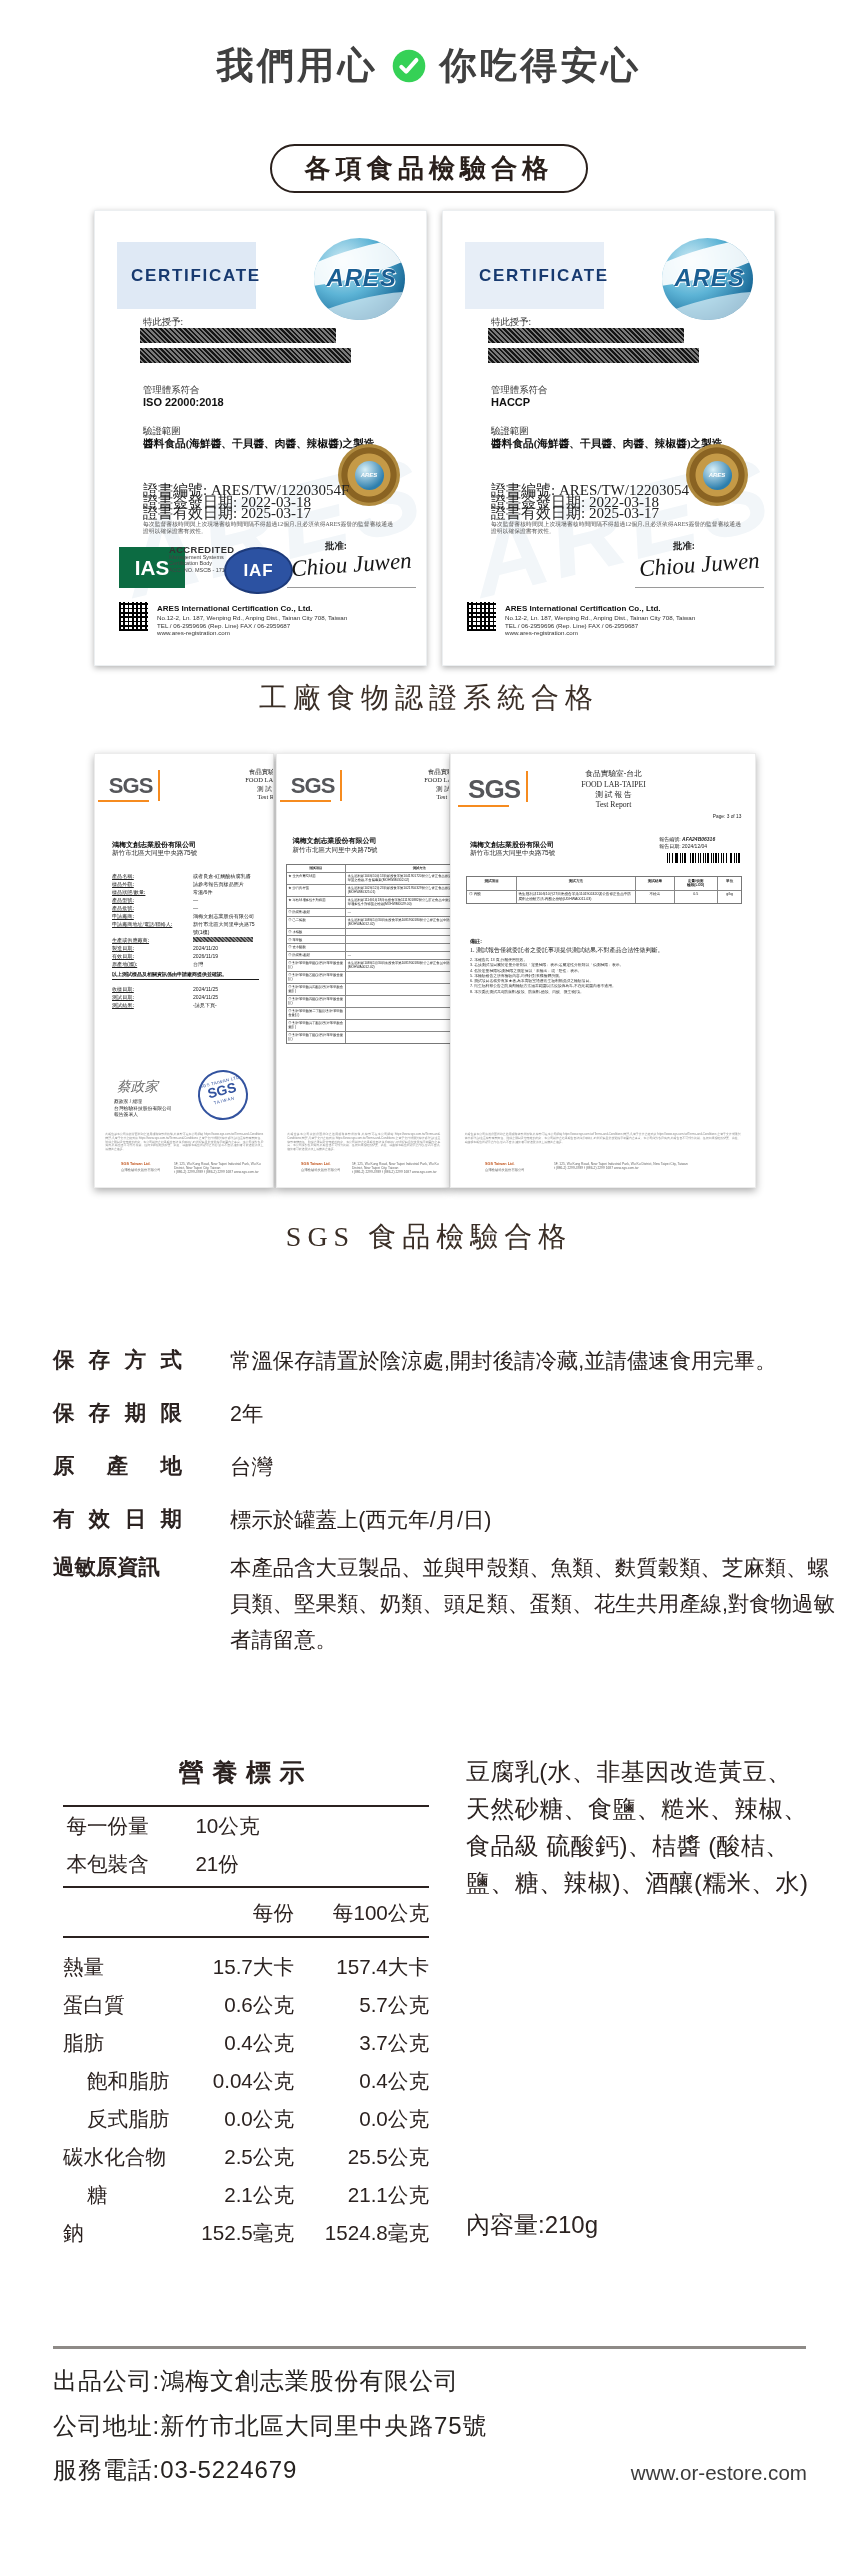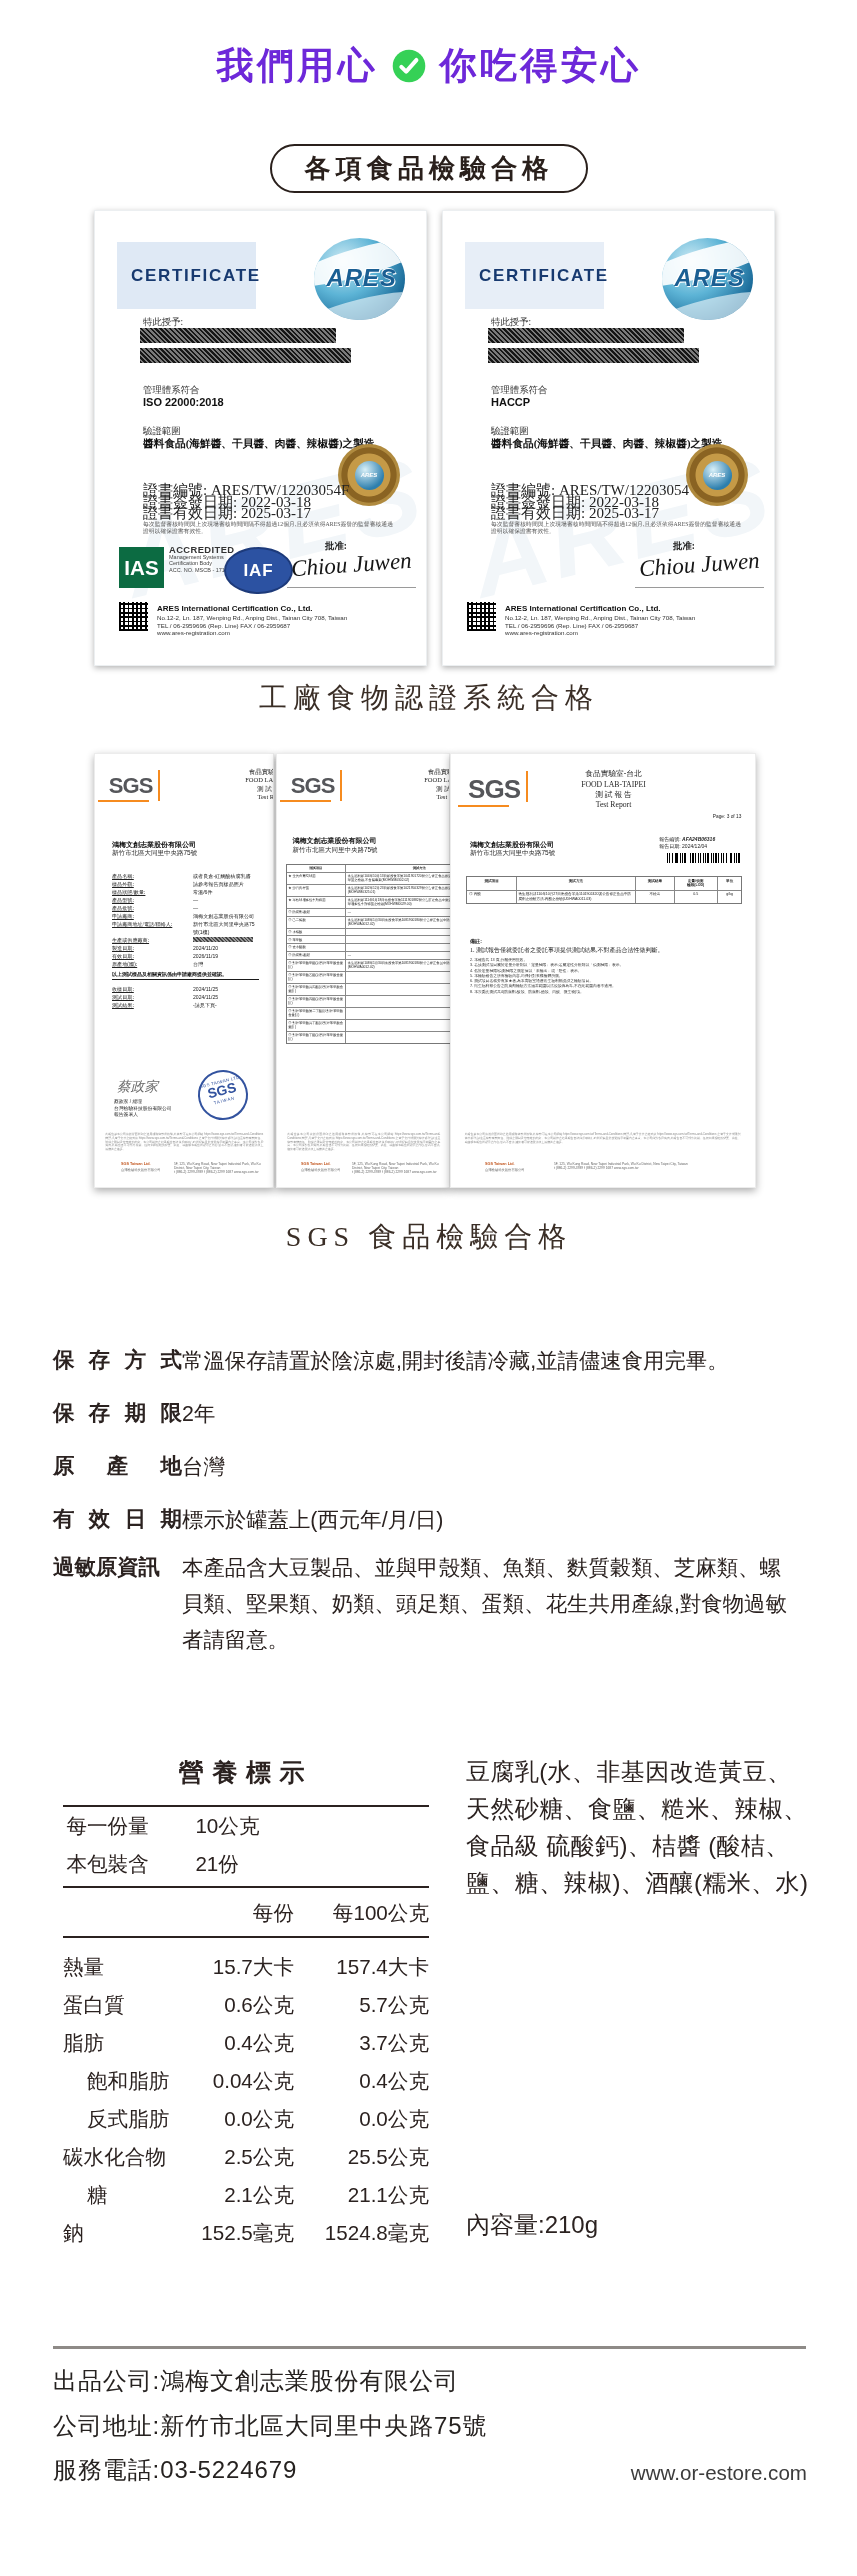--- a/index.html
+++ b/index.html
@@ -3,21 +3,21 @@
 <meta charset="utf-8">
 <style>
   html,body{margin:0;padding:0;background:#fff;}
   .canvas{position:relative;width:858px;height:2576px;background:#ffffff;overflow:hidden;
           font-family:"Liberation Sans",sans-serif;color:#2b2220;}
   .abs{position:absolute;}
 
   
   .hdr{top:41px;left:0;width:858px;display:flex;justify-content:center;align-items:center;gap:13.7px;
        font-family:"Liberation Serif","DejaVu Serif",serif;font-weight:bold;font-size:37px;
-       letter-spacing:3.4px;color:#6d28d9;}
+       letter-spacing:3.4px;color:#404040;}
   .check{width:34px;height:34px;flex:0 0 auto;}
   .badgewrap{top:144px;left:0;width:858px;display:flex;justify-content:center;}
   .badge{border:2.6px solid #2a201c;border-radius:26px;padding:5.1px 33px;
          font-family:"Liberation Serif","DejaVu Serif",serif;font-weight:bold;font-size:26px;
          letter-spacing:5.1px;color:#2a201c;}
 
   .cap{left:0;width:858px;text-align:center;font-family:"Liberation Serif","DejaVu Serif",serif;
        font-size:28px;letter-spacing:6px;color:#3a2e26;}
 
   
@@ -42,21 +42,21 @@
           font-size:10.7px;color:#111;width:266px;}
   .seal{position:absolute;right:26px;top:233px;width:62px;height:62px;border-radius:50%;
         background:radial-gradient(circle,#f3e3b4 0 26%,#c59a47 28% 48%,#8a6322 50% 62%,#b08a3e 64% 100%);
         display:flex;align-items:center;justify-content:center;}
   .seal .inner{width:29px;height:29px;border-radius:50%;background:radial-gradient(circle at 35% 30%,#d9f0f8,#2d7fae 70%);
         display:flex;align-items:center;justify-content:center;color:#fff;font-size:6px;font-weight:bold;font-style:italic;}
   .cmeta{position:absolute;font-family:"Liberation Serif","DejaVu Serif",serif;font-size:15px;
          line-height:10px;color:#222;}
   .cnote{position:absolute;font-family:"Liberation Serif","DejaVu Serif",serif;font-size:5.8px;
          line-height:7.2px;color:#555;width:250px;text-align:justify;}
-  .iasbox{position:absolute;left:24px;top:336px;width:45px;height:41px;background:#0c6b42;color:#fff;
+  .iasbox{position:absolute;left:24px;top:336px;width:66px;height:41px;background:#0c6b42;color:#fff;
           display:flex;align-items:center;justify-content:center;font-weight:bold;font-size:20.6px;}
   .iastxt{position:absolute;left:74px;top:336px;font-size:5.5px;line-height:6.5px;color:#444;}
   .iastxt .big{font-size:9.4px;font-weight:bold;color:#333;letter-spacing:0.4px;}
   .iaf{position:absolute;left:129px;top:336px;width:65px;height:43px;border-radius:50%;background:#2c52a2;
        display:flex;align-items:center;justify-content:center;color:#fff;font-weight:bold;font-size:17px;
        letter-spacing:0.9px;border:2.6px solid #1d3a7a;}
   .approve{position:absolute;font-family:"Liberation Serif","DejaVu Serif",serif;font-weight:bold;font-size:9.4px;color:#222;}
   .sig{position:absolute;font-family:"Liberation Serif","DejaVu Serif",serif;font-style:italic;
        font-size:23px;color:#161616;transform:rotate(-4deg);white-space:nowrap;}
   .sigline{position:absolute;height:0.9px;background:#9a9a9a;}
@@ -109,21 +109,21 @@
   .t3 .cell:last-child{border-right:0;}
   .t3 .hc{font-weight:bold;text-align:center;white-space:pre-line;}
   .w1{width:45px;flex:0 0 auto;} .w2{width:115px;flex:0 0 auto;} .w3{width:34px;flex:0 0 auto;text-align:center;}
   .w4{width:39px;flex:0 0 auto;text-align:center;} .w5{flex:1;text-align:center;}
   .notes{position:absolute;font-size:3.8px;line-height:5.3px;color:#333;white-space:pre-line;}
   .note1{position:absolute;font-family:"Liberation Serif","DejaVu Serif",serif;font-size:6px;color:#222;}
 
   
   .inforow{position:absolute;left:53px;display:flex;font-size:21.4px;color:#2b2220;}
   .inforow .il{width:129px;flex:0 0 auto;font-weight:bold;text-align:justify;text-align-last:justify;line-height:34px;}
-  .inforow .iv{line-height:36px;white-space:pre-line;}
+  .inforow .iv{margin-left:48px;line-height:36px;white-space:pre-line;}
 
   
   .nut{position:absolute;left:63px;top:1756px;width:366px;font-size:20.6px;color:#2b2220;}
   .nut .ttl{text-align:center;font-size:25px;font-weight:bold;letter-spacing:8.6px;line-height:33px;}
   .nut .hr{border-top:2.1px solid #2b2220;}
   .hr1{margin-top:16.3px;} .hr2{margin-top:2.6px;} .hr3{}
   .sr{display:flex;line-height:38px;padding-left:3.4px;}
   .sr .sl{width:129px;flex:0 0 auto;}
   .nh{display:flex;justify-content:flex-end;padding-top:9.4px;line-height:31px;padding-bottom:7.7px;}
   .nr{display:flex;line-height:38px;}

